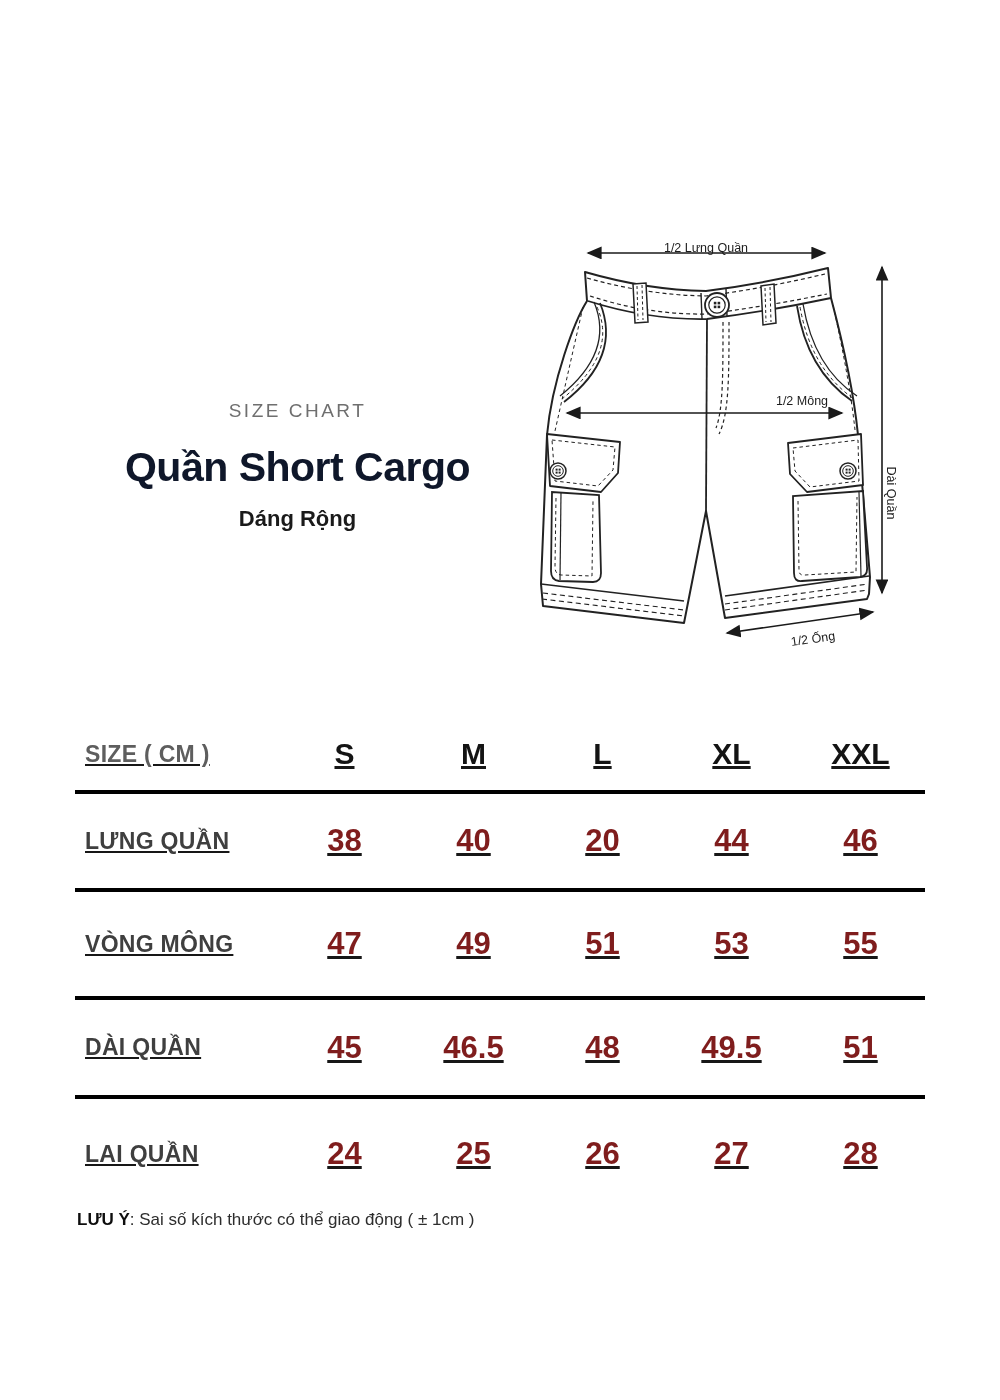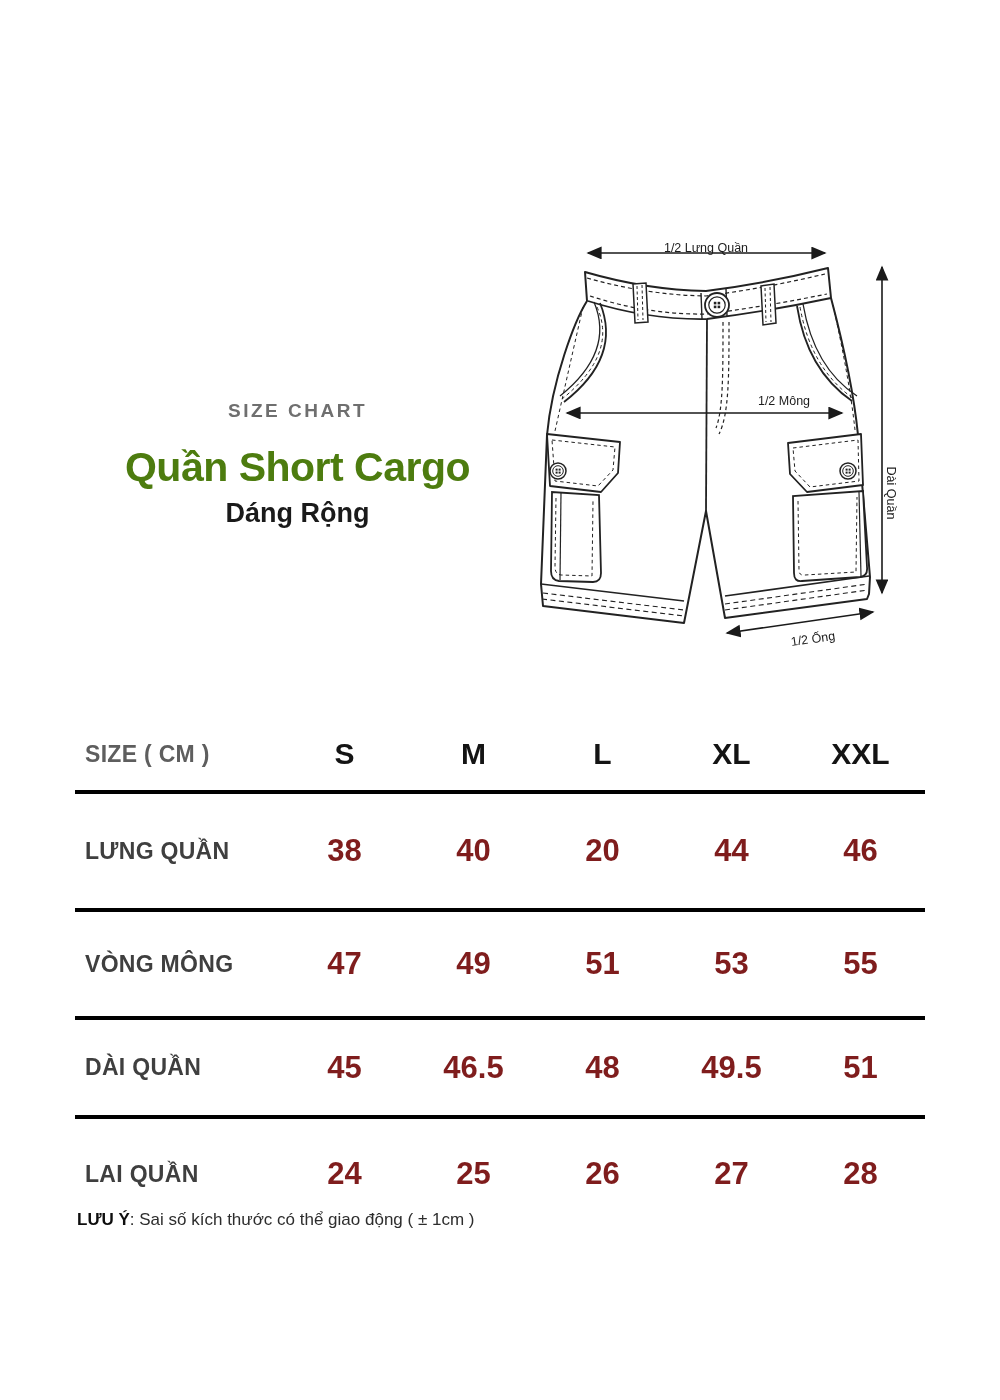--- a/index.html
+++ b/index.html
@@ -1,38 +1,38 @@
 <!DOCTYPE html>
 <html><head>
 <meta charset="utf-8">
 <style>
   html,body{margin:0;padding:0;background:#fff;}
   .page{position:relative;width:1000px;height:1400px;background:#ffffff;overflow:hidden;
         font-family:"Liberation Sans","DejaVu Sans",sans-serif;color:#171717;}
 
   
   .brand{position:absolute;left:75px;top:400px;width:445px;text-align:center;}
-  .eyebrow{font-size:19px;font-weight:700;letter-spacing:2.5px;color:#6f6f6f;}
-  .title{margin-top:22px;font-size:41px;font-weight:700;color:#4d7c0f;letter-spacing:-0.5px;}
-  .subtitle{margin-top:7px;font-size:27px;font-weight:700;color:#1a1a1a;}
+  .eyebrow{font-size:19px;font-weight:400;letter-spacing:2.5px;color:#6f6f6f;}
+  .title{margin-top:22px;font-size:41px;font-weight:700;color:#0f172a;letter-spacing:-0.5px;}
+  .subtitle{margin-top:15px;font-size:22px;font-weight:700;color:#1a1a1a;}
 
   
   .diagram{position:absolute;left:530px;top:215px;width:420px;height:455px;}
   .diagram svg{position:absolute;left:0;top:0;}
   .dlabel{position:absolute;font-size:12.5px;color:#1c1c1c;white-space:nowrap;}
   .dlabel.waist{left:56px;top:26px;width:240px;text-align:center;}
-  .dlabel.hip{left:194px;top:179px;width:120px;text-align:center;}
+  .dlabel.hip{left:212px;top:179px;width:120px;text-align:center;}
   .dlabel.len{left:361px;top:278px;transform:translate(-50%,-50%) rotate(90deg);}
   .dlabel.leg{left:283px;top:424px;transform:translate(-50%,-50%) rotate(-8deg);}
 
   
-  .table{position:absolute;left:75px;top:718px;width:850px;}
+  .table{position:absolute;left:75px;top:718px;width:850px;text-decoration:underline;}
   .trow{display:flex;align-items:center;border-bottom:4px solid #000;box-sizing:border-box;}
   .trow.rh{height:76px;}
-  .trow.r1{height:118px;}
+  .trow.r1{height:98px;}
   .trow.r2{height:108px;}
   .trow.r3{height:99px;}
   .trow.r4{height:110px;border-bottom:none;}
   .cell{box-sizing:border-box;}
   .label-cell{width:205px;padding-left:10px;font-size:23px;font-weight:700;color:#3f3f3f;letter-spacing:0.3px;}
   .rh .label-cell{font-size:23px;color:#5e5e5e;}
   .size-cell{flex:1;text-align:center;font-size:30px;font-weight:700;color:#141414;}
   .value-cell{flex:1;text-align:center;font-size:31px;font-weight:700;color:#7f1d1d;}
 
   

